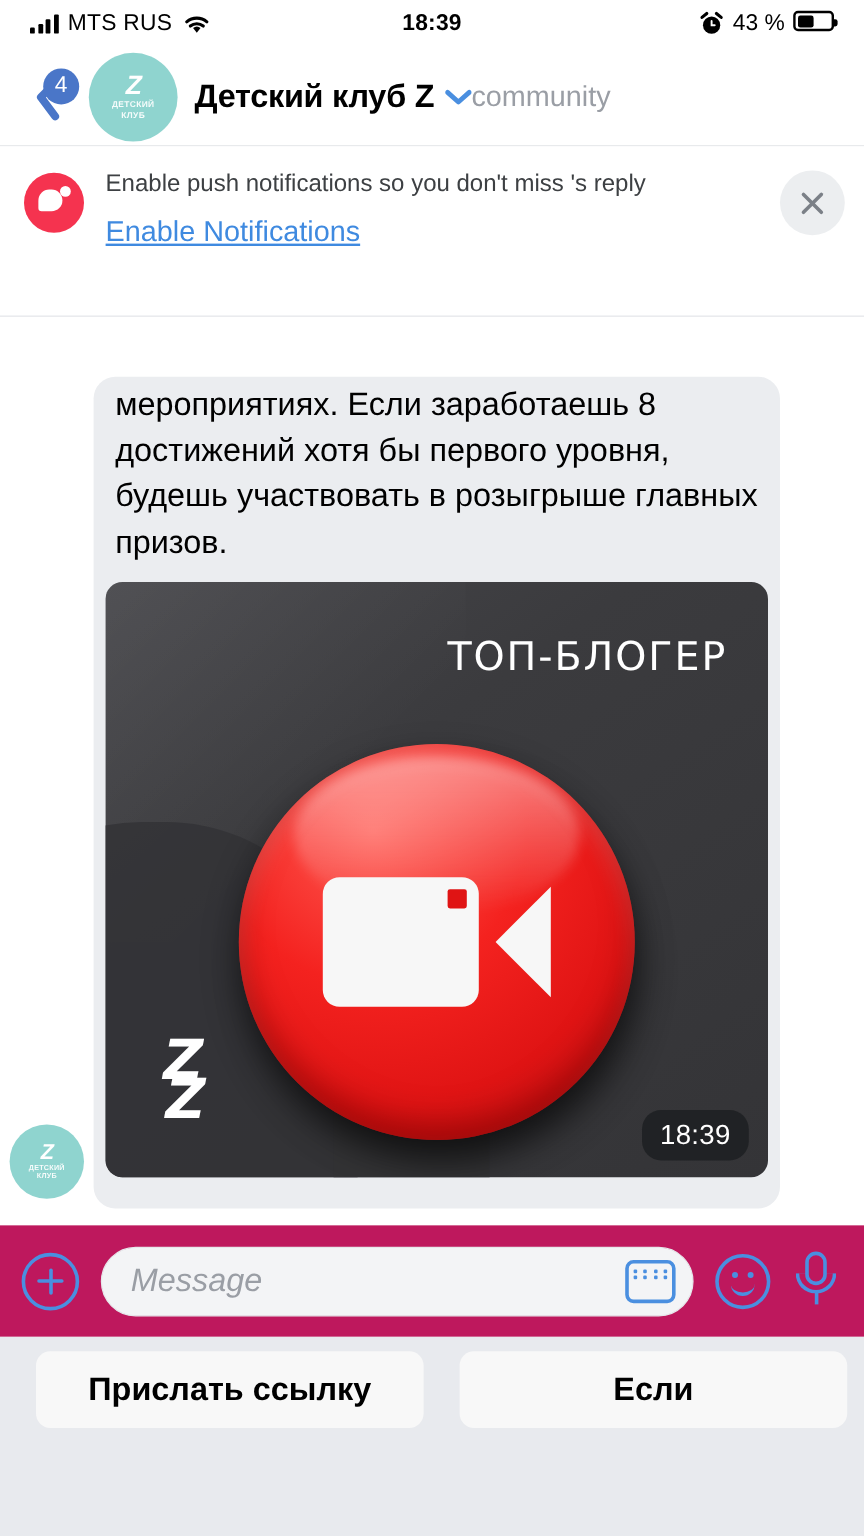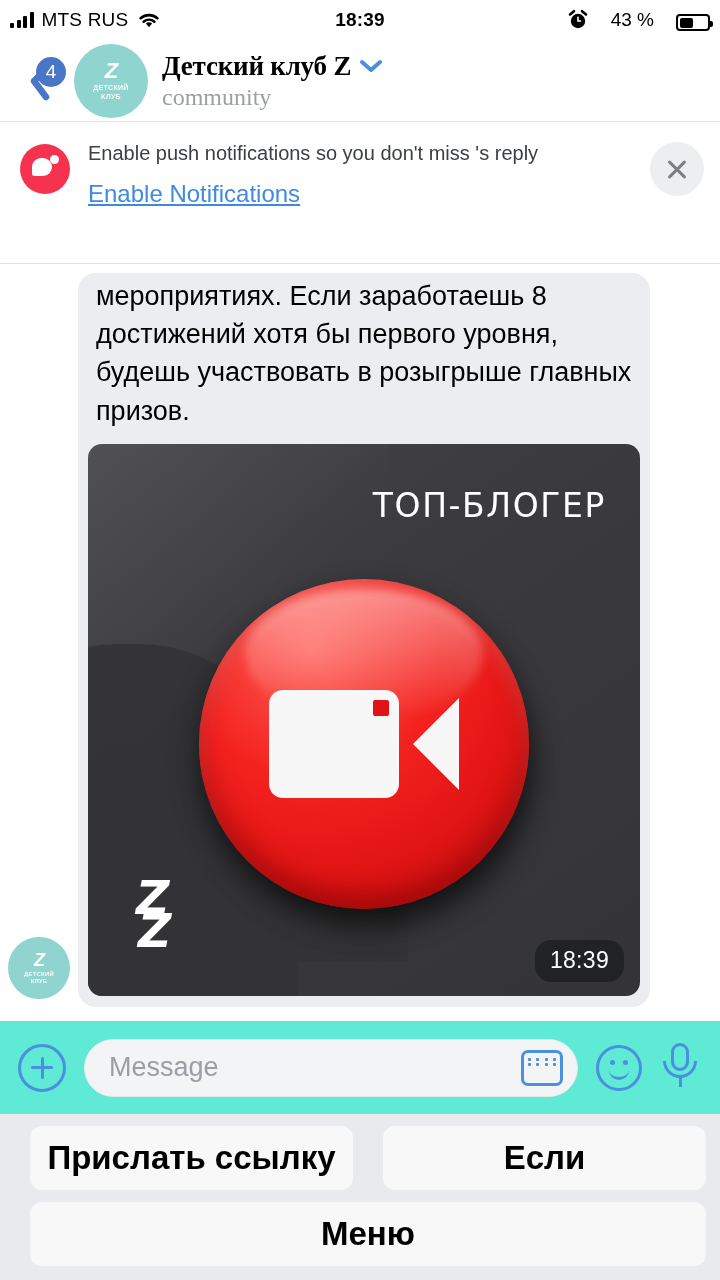--- a/index.html
+++ b/index.html
@@ -22,21 +22,21 @@
     display: flex;
     flex-direction: column;
   }
 
   
   .statusbar {
     height: 40px;
     flex: 0 0 40px;
     display: flex;
     align-items: center;
-    padding: 0 10px;
+    padding: 0 25px;
     box-sizing: border-box;
     background: #ffffff;
     position: relative;
   }
   .sb-left {
     display: flex;
     align-items: center;
     gap: 8px;
   }
   .sig {
@@ -65,22 +65,22 @@
     left: 0; right: 0;
     text-align: center;
     font-size: 19px;
     font-weight: 600;
     color: #000;
     letter-spacing: 0.2px;
   }
   .sb-right {
     margin-left: auto;
     display: flex;
-    align-items: flex-end;
-    gap: 22px;
+    align-items: flex-start;
+    gap: 7px;
   }
   .batt-pct {
     font-size: 19px;
     color: #000;
   }
   .batt {
     position: relative;
     width: 34px;
     height: 17px;
     border: 2px solid #000;
@@ -159,21 +159,21 @@
   }
   .avatar .sub {
     font-size: 7px;
     font-weight: 700;
     line-height: 1.15;
     text-align: center;
     letter-spacing: 0.3px;
     opacity: .92;
     margin-top: 2px;
   }
-  .htext { display: flex; flex-direction: column; justify-content: center; font-family: Liberation Serif, serif; }
+  .htext { display: flex; justify-content: center; }
   .htitle-row { display: flex; align-items: center; gap: 9px; }
   .htitle {
     font-size: 27px;
     font-weight: 700;
     color: #000;
     letter-spacing: -0.2px;
   }
   .hsub {
     font-size: 24px;
     color: #9a9ea5;
@@ -303,22 +303,22 @@
     font-size: 27px;
     line-height: 1.42;
     color: #000;
     padding: 4px 18px 14px 18px;
     margin: 0;
   }
 
   
   .card {
     position: relative;
-    margin: 0 10px 1px 10px;
-    height: 552px;
+    margin: 0 10px 16px 10px;
+    height: 496px;
     border-radius: 14px;
     background:
       linear-gradient(145deg, #46464a 0%, #3b3b3e 35%, #343437 100%);
     overflow: hidden;
   }
   .card .swoosh {
     position: absolute;
     left: -130px;
     top: 200px;
     width: 340px;
@@ -445,26 +445,27 @@
     color: #fff;
     font-size: 23px;
     padding: 7px 15px 8px 15px;
     border-radius: 16px;
     letter-spacing: .3px;
   }
 
   
   .inputbar {
     flex: 0 0 93px;
-    background: #5eead4;
+    background: #be185d;
     display: flex;
     align-items: center;
     padding: 0 20px 0 18px;
     box-sizing: border-box;
     gap: 18px;
+    font-style: italic;
   }
   .plus {
     flex: 0 0 48px;
     width: 48px; height: 48px;
     border-radius: 50%;
     border: 3px solid #4a8fe0;
     position: relative;
     box-sizing: border-box;
   }
   .plus::before, .plus::after {
@@ -582,21 +583,21 @@
   }
   .kbrow { display: flex; gap: 14px; }
   .kbbtn {
     flex: 1;
     height: 64px;
     background: #f8f8f8;
     border-radius: 12px;
     display: flex;
     align-items: center;
     justify-content: center;
-    font-size: 33px;
+    font-size: 27px;
     font-weight: 700;
     color: #000;
     margin-left: 16px;
   }
 </style>
 </head>
 <body>
 
 <div class="phone">
 
@@ -734,18 +735,15 @@
         <span class="arc"></span>
         <span class="stem"></span>
     </div>
   </div>
 
   <div class="kbpanel">
     <div class="kbrow">
       <div class="kbbtn">Прислать ссылку</div>
       <div class="kbbtn">Если</div>
     </div>
-    <div class="kbrow">
-      <div class="kbbtn">Меню</div>
-    </div>
   </div>
 
 </div>
 
 </body></html>

